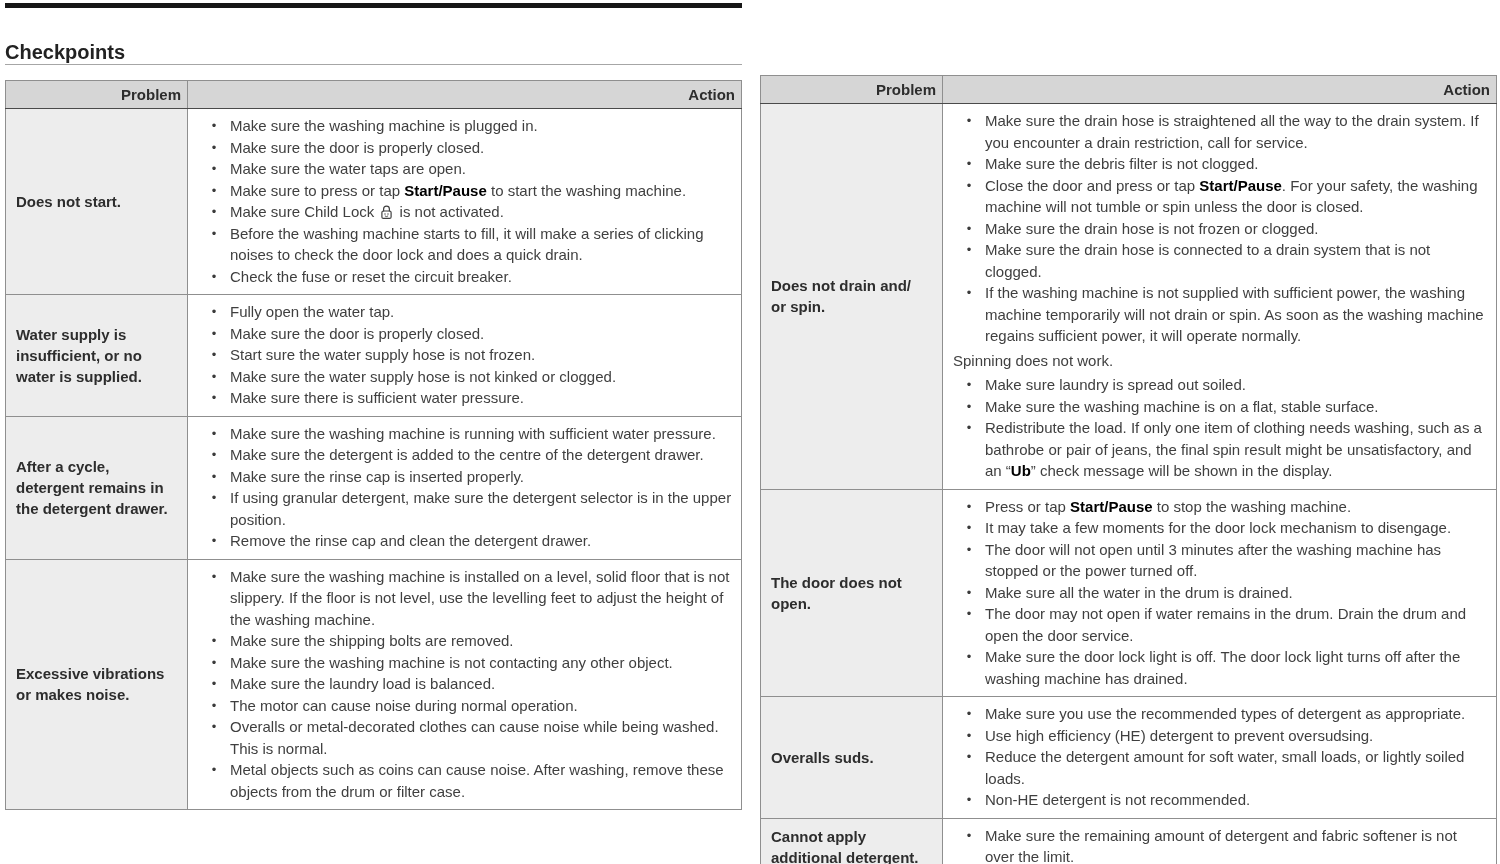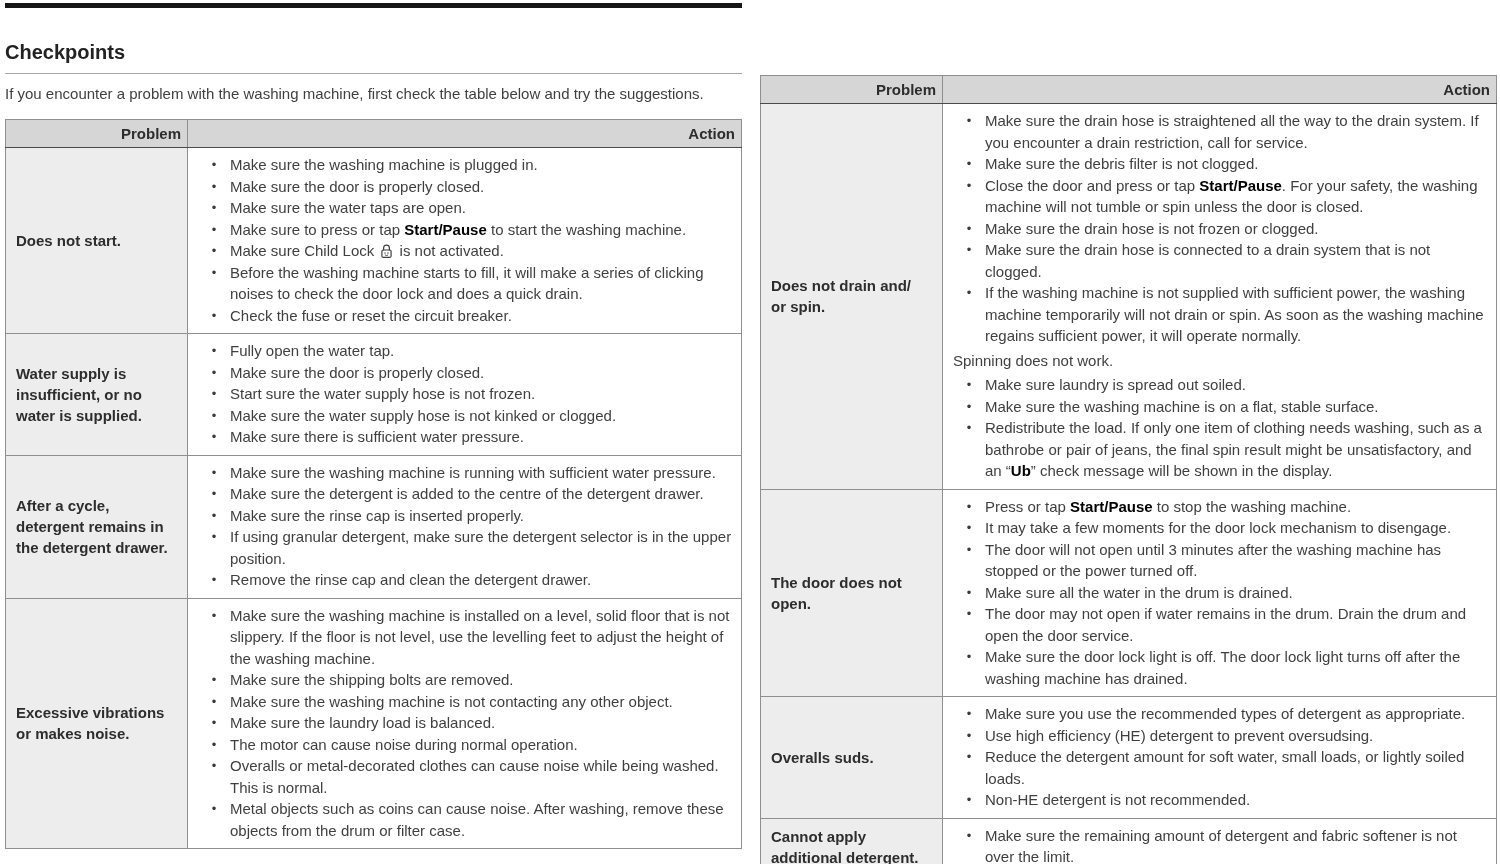--- a/index.html
+++ b/index.html
@@ -7,21 +7,21 @@
     --table-header-bg:#d6d6d6; --problem-cell-bg:#ededed;
     --border-dark:#2e2e2e; --border-light:#8f8f8f;
   }
   *{box-sizing:border-box;}
   body{margin:0;background:#ffffff;font-family:"Liberation Sans",sans-serif;color:var(--text);}
   .page{position:relative;width:1500px;height:864px;overflow:hidden;background:#fff;}
   .left-col{position:absolute;left:5px;top:0;width:737px;}
   .right-col{position:absolute;left:760px;top:75px;width:737px;}
   h1{margin:0;font-size:30px;font-weight:700;color:var(--heading);letter-spacing:-.3px;line-height:36px;}
   .title-rule{height:5px;background:#161616;margin-top:3px;}
-  h2{margin:32px 0 0;font-size:20px;font-weight:600;color:#222;padding-bottom:9px;border-bottom:1px solid #a6a6a6;line-height:24px;}
+  h2{margin:32px 0 0;font-size:20px;font-weight:600;color:#222;border-bottom:1px solid #a6a6a6;line-height:24px;}
   .intro{margin:10px 0 0;font-size:15px;line-height:20px;color:var(--text);}
   #table-left{margin-top:15px;}
   .cp-table{border-collapse:collapse;width:100%;border:1.5px solid var(--border-dark);font-size:15px;table-layout:fixed;}
   .cp-table col.col-problem{width:182px;}
   .cp-table th{background:var(--table-header-bg);font-size:15px;font-weight:600;color:#2d2d2d;
     padding:5px 6px;border:1px solid var(--border-light);border-bottom:1.5px solid #4a4a4a;text-align:right;}
   .cp-table td{border:1px solid var(--border-light);vertical-align:middle;}
   td.problem{background:var(--problem-cell-bg);font-weight:600;color:#2d2d2d;padding:6px 12px 6px 10px;line-height:21px;}
   td.action{background:#fff;padding:6px 8px 7px 10px;}
   .item{display:flex;line-height:21.5px;}
@@ -31,21 +31,20 @@
   b{font-weight:700;color:#000000;}
   .inline-icon{display:inline-block;vertical-align:-3px;margin:0 1px;color:#3f3f3f;line-height:0;}
 </style>
 </head>
 <body>
 
 <div class="page">
   <div class="left-col">
     <div class="title-rule"></div>
     <h2>Checkpoints</h2>
-    <p class="intro">If you encounter a problem with the washing machine, first check the table below and try the suggestions.</p>
     <div id="table-left">
         <table class="cp-table">
           <colgroup>
             <col class="col-problem">
             <col>
           </colgroup>
           <thead>
             <tr>
               <th>Problem</th>
               <th>Action</th>

